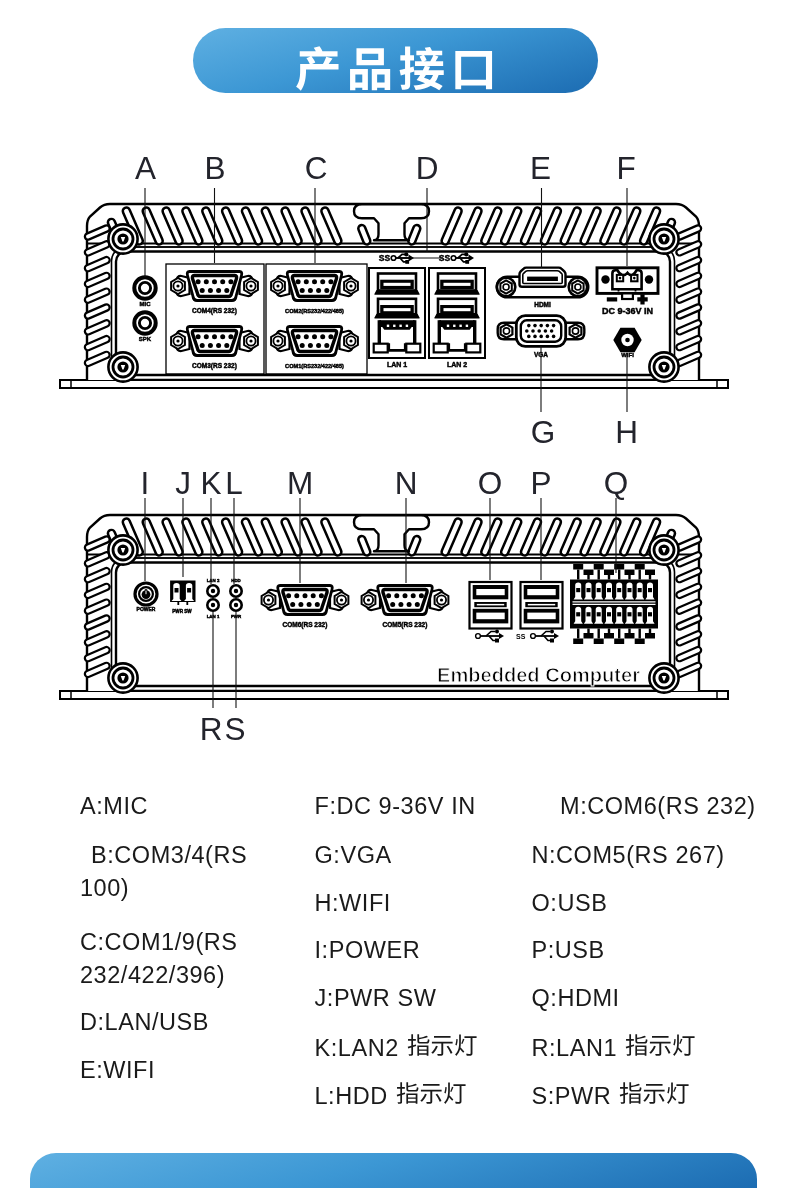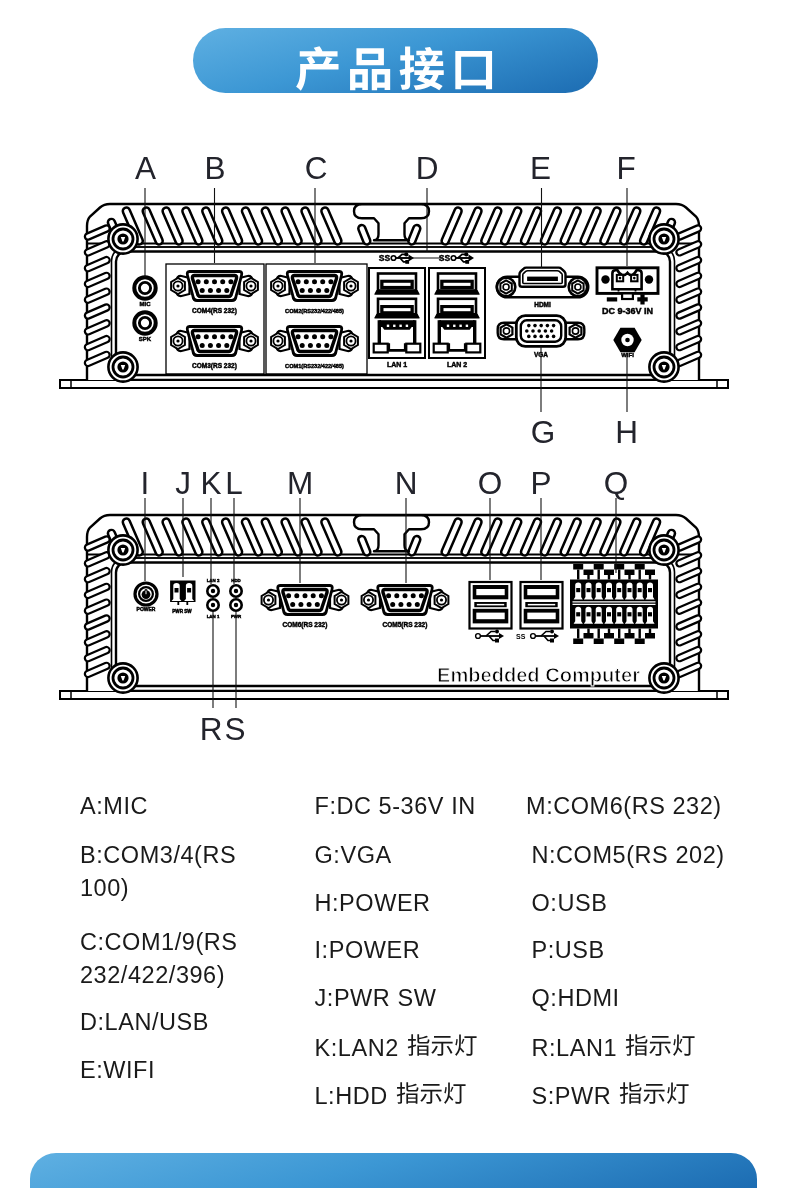--- a/index.html
+++ b/index.html
@@ -629,43 +629,43 @@
 <div class="ltr" style="left:211px;top:465.3px">K</div>
 <div class="ltr" style="left:234px;top:465.3px">L</div>
 <div class="ltr" style="left:300px;top:465.3px">M</div>
 <div class="ltr" style="left:406px;top:465.3px">N</div>
 <div class="ltr" style="left:490px;top:465.3px">O</div>
 <div class="ltr" style="left:541px;top:465.3px">P</div>
 <div class="ltr" style="left:616px;top:465.3px">Q</div>
 <div class="ltr" style="left:211px;top:710.8px">R</div>
 <div class="ltr" style="left:235px;top:710.8px">S</div>
 <div class="leg" style="left:80px;top:793px">A:MIC</div>
-<div class="leg" style="left:80px;top:842px">B:COM3/4(RS</div>
+<div class="leg" style="left:91px;top:842px">B:COM3/4(RS</div>
 <div class="leg" style="left:80px;top:875px">100)</div>
 <div class="leg" style="left:80px;top:929px">C:COM1/9(RS</div>
 <div class="leg" style="left:80px;top:962px">232/422/396)</div>
 <div class="leg" style="left:80px;top:1009px">D:LAN/USB</div>
 <div class="leg" style="left:80px;top:1057px">E:WIFI</div>
-<div class="leg" style="left:314.5px;top:793px">F:DC 5-36V IN</div>
+<div class="leg" style="left:314.5px;top:793px">F:DC 9-36V IN</div>
 <div class="leg" style="left:314.5px;top:842px">G:VGA</div>
-<div class="leg" style="left:314.5px;top:890px">H:POWER</div>
+<div class="leg" style="left:314.5px;top:890px">H:WIFI</div>
 <div class="leg" style="left:314.5px;top:937px">I:POWER</div>
 <div class="leg" style="left:314.5px;top:985px">J:PWR SW</div>
 <div class="leg" style="left:314.5px;top:1034px">K:LAN2&nbsp;<svg width="74" height="26" viewBox="0 0 74 26" style="vertical-align:-4.5px">
       <path transform="translate(1.0 20.0) scale(0.023500 -0.023500)" d="M837 781C761 747 634 712 515 687V836H441V552C441 465 472 443 588 443C612 443 796 443 821 443C920 443 945 476 956 610C935 614 903 626 887 637C881 529 872 511 817 511C777 511 622 511 592 511C527 511 515 518 515 552V625C645 650 793 684 894 725ZM512 134H838V29H512ZM512 195V295H838V195ZM441 359V-79H512V-33H838V-75H912V359ZM184 840V638H44V567H184V352L31 310L53 237L184 276V8C184 -6 178 -10 165 -11C152 -11 111 -11 65 -10C74 -30 85 -61 88 -79C155 -80 195 -77 222 -66C248 -54 257 -34 257 9V298L390 339L381 409L257 373V567H376V638H257V840Z" fill="#1a1a1a"></path>
       <path transform="translate(24.5 20.0) scale(0.023500 -0.023500)" d="M234 351C191 238 117 127 35 56C54 46 88 24 104 11C183 88 262 207 311 330ZM684 320C756 224 832 94 859 10L934 44C904 129 826 255 753 349ZM149 766V692H853V766ZM60 523V449H461V19C461 3 455 -1 437 -2C418 -3 352 -3 284 0C296 -23 308 -56 311 -79C400 -79 459 -78 494 -66C530 -53 542 -31 542 18V449H941V523Z" fill="#1a1a1a"></path>
       <path transform="translate(48.0 20.0) scale(0.023500 -0.023500)" d="M100 635C95 556 80 452 56 390L114 366C140 438 154 547 157 628ZM380 651C364 589 332 499 307 443L353 422C382 474 415 558 444 626ZM219 835V515C219 328 203 128 43 -25C60 -36 86 -63 97 -80C184 3 233 100 260 201C304 153 364 85 390 49L440 107C415 136 312 244 276 276C289 355 292 436 292 515V835ZM444 758V685H707V30C707 12 700 6 680 5C658 4 586 4 512 7C524 -15 538 -52 543 -74C638 -74 700 -73 737 -60C773 -47 786 -21 786 30V685H961V758Z" fill="#1a1a1a"></path>
     </svg></div>
 <div class="leg" style="left:314.5px;top:1082px">L:HDD&nbsp;<svg width="74" height="26" viewBox="0 0 74 26" style="vertical-align:-4.5px">
       <path transform="translate(1.0 20.0) scale(0.023500 -0.023500)" d="M837 781C761 747 634 712 515 687V836H441V552C441 465 472 443 588 443C612 443 796 443 821 443C920 443 945 476 956 610C935 614 903 626 887 637C881 529 872 511 817 511C777 511 622 511 592 511C527 511 515 518 515 552V625C645 650 793 684 894 725ZM512 134H838V29H512ZM512 195V295H838V195ZM441 359V-79H512V-33H838V-75H912V359ZM184 840V638H44V567H184V352L31 310L53 237L184 276V8C184 -6 178 -10 165 -11C152 -11 111 -11 65 -10C74 -30 85 -61 88 -79C155 -80 195 -77 222 -66C248 -54 257 -34 257 9V298L390 339L381 409L257 373V567H376V638H257V840Z" fill="#1a1a1a"></path>
       <path transform="translate(24.5 20.0) scale(0.023500 -0.023500)" d="M234 351C191 238 117 127 35 56C54 46 88 24 104 11C183 88 262 207 311 330ZM684 320C756 224 832 94 859 10L934 44C904 129 826 255 753 349ZM149 766V692H853V766ZM60 523V449H461V19C461 3 455 -1 437 -2C418 -3 352 -3 284 0C296 -23 308 -56 311 -79C400 -79 459 -78 494 -66C530 -53 542 -31 542 18V449H941V523Z" fill="#1a1a1a"></path>
       <path transform="translate(48.0 20.0) scale(0.023500 -0.023500)" d="M100 635C95 556 80 452 56 390L114 366C140 438 154 547 157 628ZM380 651C364 589 332 499 307 443L353 422C382 474 415 558 444 626ZM219 835V515C219 328 203 128 43 -25C60 -36 86 -63 97 -80C184 3 233 100 260 201C304 153 364 85 390 49L440 107C415 136 312 244 276 276C289 355 292 436 292 515V835ZM444 758V685H707V30C707 12 700 6 680 5C658 4 586 4 512 7C524 -15 538 -52 543 -74C638 -74 700 -73 737 -60C773 -47 786 -21 786 30V685H961V758Z" fill="#1a1a1a"></path>
     </svg></div>
-<div class="leg" style="left:526px;top:793px">M:COM6(RS 232)</div>
-<div class="leg" style="left:531.5px;top:842px">N:COM5(RS 202)</div>
+<div class="leg" style="left:560px;top:793px">M:COM6(RS 232)</div>
+<div class="leg" style="left:531.5px;top:842px">N:COM5(RS 267)</div>
 <div class="leg" style="left:531.5px;top:890px">O:USB</div>
 <div class="leg" style="left:531.5px;top:937px">P:USB</div>
 <div class="leg" style="left:531.5px;top:985px">Q:HDMI</div>
 <div class="leg" style="left:531.5px;top:1034px">R:LAN1&nbsp;<svg width="74" height="26" viewBox="0 0 74 26" style="vertical-align:-4.5px">
       <path transform="translate(1.0 20.0) scale(0.023500 -0.023500)" d="M837 781C761 747 634 712 515 687V836H441V552C441 465 472 443 588 443C612 443 796 443 821 443C920 443 945 476 956 610C935 614 903 626 887 637C881 529 872 511 817 511C777 511 622 511 592 511C527 511 515 518 515 552V625C645 650 793 684 894 725ZM512 134H838V29H512ZM512 195V295H838V195ZM441 359V-79H512V-33H838V-75H912V359ZM184 840V638H44V567H184V352L31 310L53 237L184 276V8C184 -6 178 -10 165 -11C152 -11 111 -11 65 -10C74 -30 85 -61 88 -79C155 -80 195 -77 222 -66C248 -54 257 -34 257 9V298L390 339L381 409L257 373V567H376V638H257V840Z" fill="#1a1a1a"></path>
       <path transform="translate(24.5 20.0) scale(0.023500 -0.023500)" d="M234 351C191 238 117 127 35 56C54 46 88 24 104 11C183 88 262 207 311 330ZM684 320C756 224 832 94 859 10L934 44C904 129 826 255 753 349ZM149 766V692H853V766ZM60 523V449H461V19C461 3 455 -1 437 -2C418 -3 352 -3 284 0C296 -23 308 -56 311 -79C400 -79 459 -78 494 -66C530 -53 542 -31 542 18V449H941V523Z" fill="#1a1a1a"></path>
       <path transform="translate(48.0 20.0) scale(0.023500 -0.023500)" d="M100 635C95 556 80 452 56 390L114 366C140 438 154 547 157 628ZM380 651C364 589 332 499 307 443L353 422C382 474 415 558 444 626ZM219 835V515C219 328 203 128 43 -25C60 -36 86 -63 97 -80C184 3 233 100 260 201C304 153 364 85 390 49L440 107C415 136 312 244 276 276C289 355 292 436 292 515V835ZM444 758V685H707V30C707 12 700 6 680 5C658 4 586 4 512 7C524 -15 538 -52 543 -74C638 -74 700 -73 737 -60C773 -47 786 -21 786 30V685H961V758Z" fill="#1a1a1a"></path>
     </svg></div>
 <div class="leg" style="left:531.5px;top:1082px">S:PWR&nbsp;<svg width="74" height="26" viewBox="0 0 74 26" style="vertical-align:-4.5px">
       <path transform="translate(1.0 20.0) scale(0.023500 -0.023500)" d="M837 781C761 747 634 712 515 687V836H441V552C441 465 472 443 588 443C612 443 796 443 821 443C920 443 945 476 956 610C935 614 903 626 887 637C881 529 872 511 817 511C777 511 622 511 592 511C527 511 515 518 515 552V625C645 650 793 684 894 725ZM512 134H838V29H512ZM512 195V295H838V195ZM441 359V-79H512V-33H838V-75H912V359ZM184 840V638H44V567H184V352L31 310L53 237L184 276V8C184 -6 178 -10 165 -11C152 -11 111 -11 65 -10C74 -30 85 -61 88 -79C155 -80 195 -77 222 -66C248 -54 257 -34 257 9V298L390 339L381 409L257 373V567H376V638H257V840Z" fill="#1a1a1a"></path>

